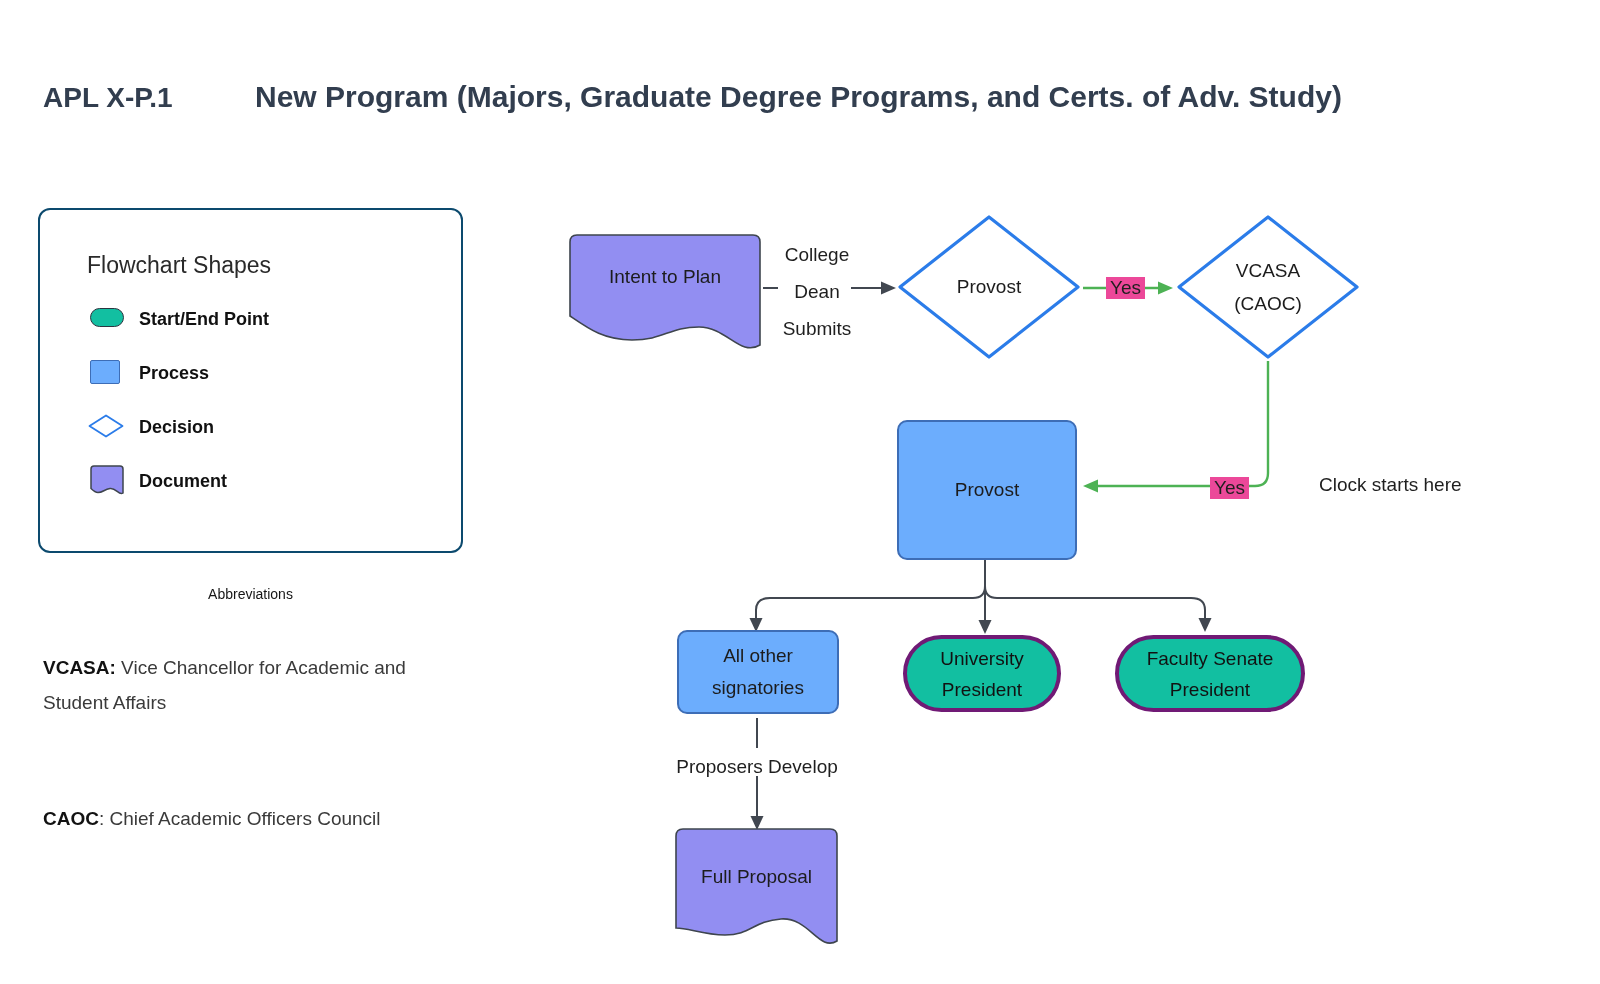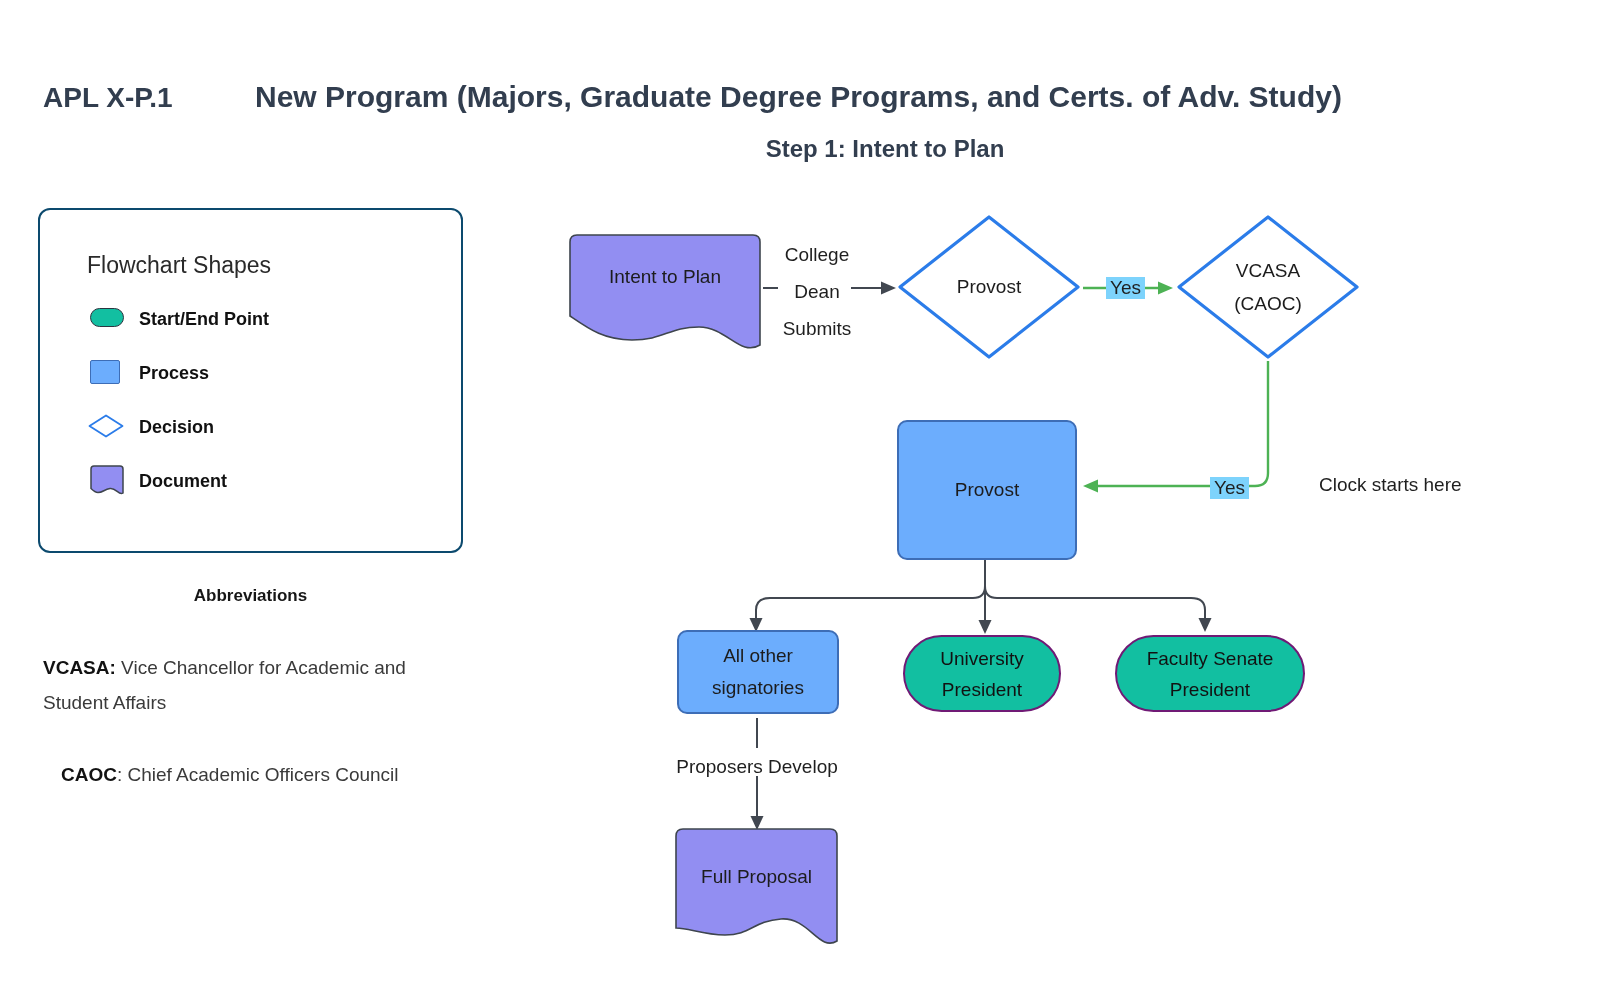--- a/index.html
+++ b/index.html
@@ -18,56 +18,55 @@
             border:2px solid #0c4a6e; border-radius:12px; }
   .legend-title { position:absolute; left:47px; top:42px; font-size:23px; color:#2a2a2a; }
   .lg-label { position:absolute; left:99px; font-size:18px; font-weight:700; color:#111; line-height:22px; }
   .lg-pill { position:absolute; left:50px; top:98px; width:34px; height:19px;
              background:#12bfa1; border:1.5px solid #2c3540; border-radius:10px; }
   .lg-rect { position:absolute; left:50px; top:150px; width:30px; height:24px;
              background:#6cadfd; border:1.5px solid #3d6db6; border-radius:2px; }
   .lg-svg  { position:absolute; }
 
   
-  .abbr-title { left:38px; top:586px; width:425px; text-align:center; font-size:17px; font-weight:700; color:#161616; }
+  .abbr-title { left:38px; top:586px; width:425px; text-align:center; font-size:14px; font-weight:400; color:#161616; }
   .abbr { font-size:19px; line-height:35px; color:#3a3a3a; }
   .abbr b { color:#121212; }
   .abbr-1 { left:43px; top:650px; width:420px; }
-  .abbr-2 { left:43px; top:757px; width:440px;margin-left:18px; }
+  .abbr-2 { left:43px; top:801px; width:440px; }
   .abbr-3 { left:43px; top:826px; width:350px; }
 
   
   .node-label { position:absolute; font-size:19px; color:#1c1c1c; text-align:center;
                 white-space:pre-line; pointer-events:none; }
   .flex-center { display:flex; align-items:center; justify-content:center; }
   .proc-box { background:#6cadfd; border:2px solid #3d6db6; border-radius:10px;
               font-size:19px; color:#1c1c1c; text-align:center; white-space:pre-line; }
-  .stadium  { background:#12bfa1; border:2px solid #701a75; border-radius:40px;
+  .stadium  { background:#12bfa1; border:4px solid #701a75; border-radius:40px;
               font-size:19px; color:#121212; text-align:center; white-space:pre-line; line-height:31px; }
   .doc-shape path { fill:#928ef2; stroke:#3e454e; stroke-width:1.6; }
   .diamond polygon { fill:#ffffff; stroke:#2b7ce9; stroke-width:3.2; stroke-linejoin:round; }
 
   .edge-label { position:absolute; font-size:19px; color:#1f1f1f; white-space:pre-line; }
-  .on-line { background:#7dd3fc; padding:0 4px; }
+  .on-line { background:#ec4899; padding:0 4px; }
 
   .connectors { left:0; top:0; width:1600px; height:984px; pointer-events:none; }
   .connectors path, .connectors line { fill:none; }
   .dark-edge { stroke:#414750; stroke-width:2; }
   .green-edge { stroke:#4db254; stroke-width:2.4; }
   .dark-head { fill:#414750; }
   .green-head { fill:#4db254; }
 </style>
 </head>
 <body>
 
 <div class="canvas">
 
   <div class="abs hdr-code">APL X-P.1</div>
   <div class="abs hdr-title">New Program (Majors, Graduate Degree Programs, and Certs. of Adv. Study)</div>
-  <div class="abs hdr-sub">Step 1: Intent to Plan</div>
 
   <div class="abs legend">
     <div class="legend-title">Flowchart Shapes</div>
 
     <span class="lg-pill"></span>
     <span class="lg-label" style="top:98px;">Start/End Point</span>
 
     <span class="lg-rect"></span>
     <span class="lg-label" style="top:152px;">Process</span>
 

